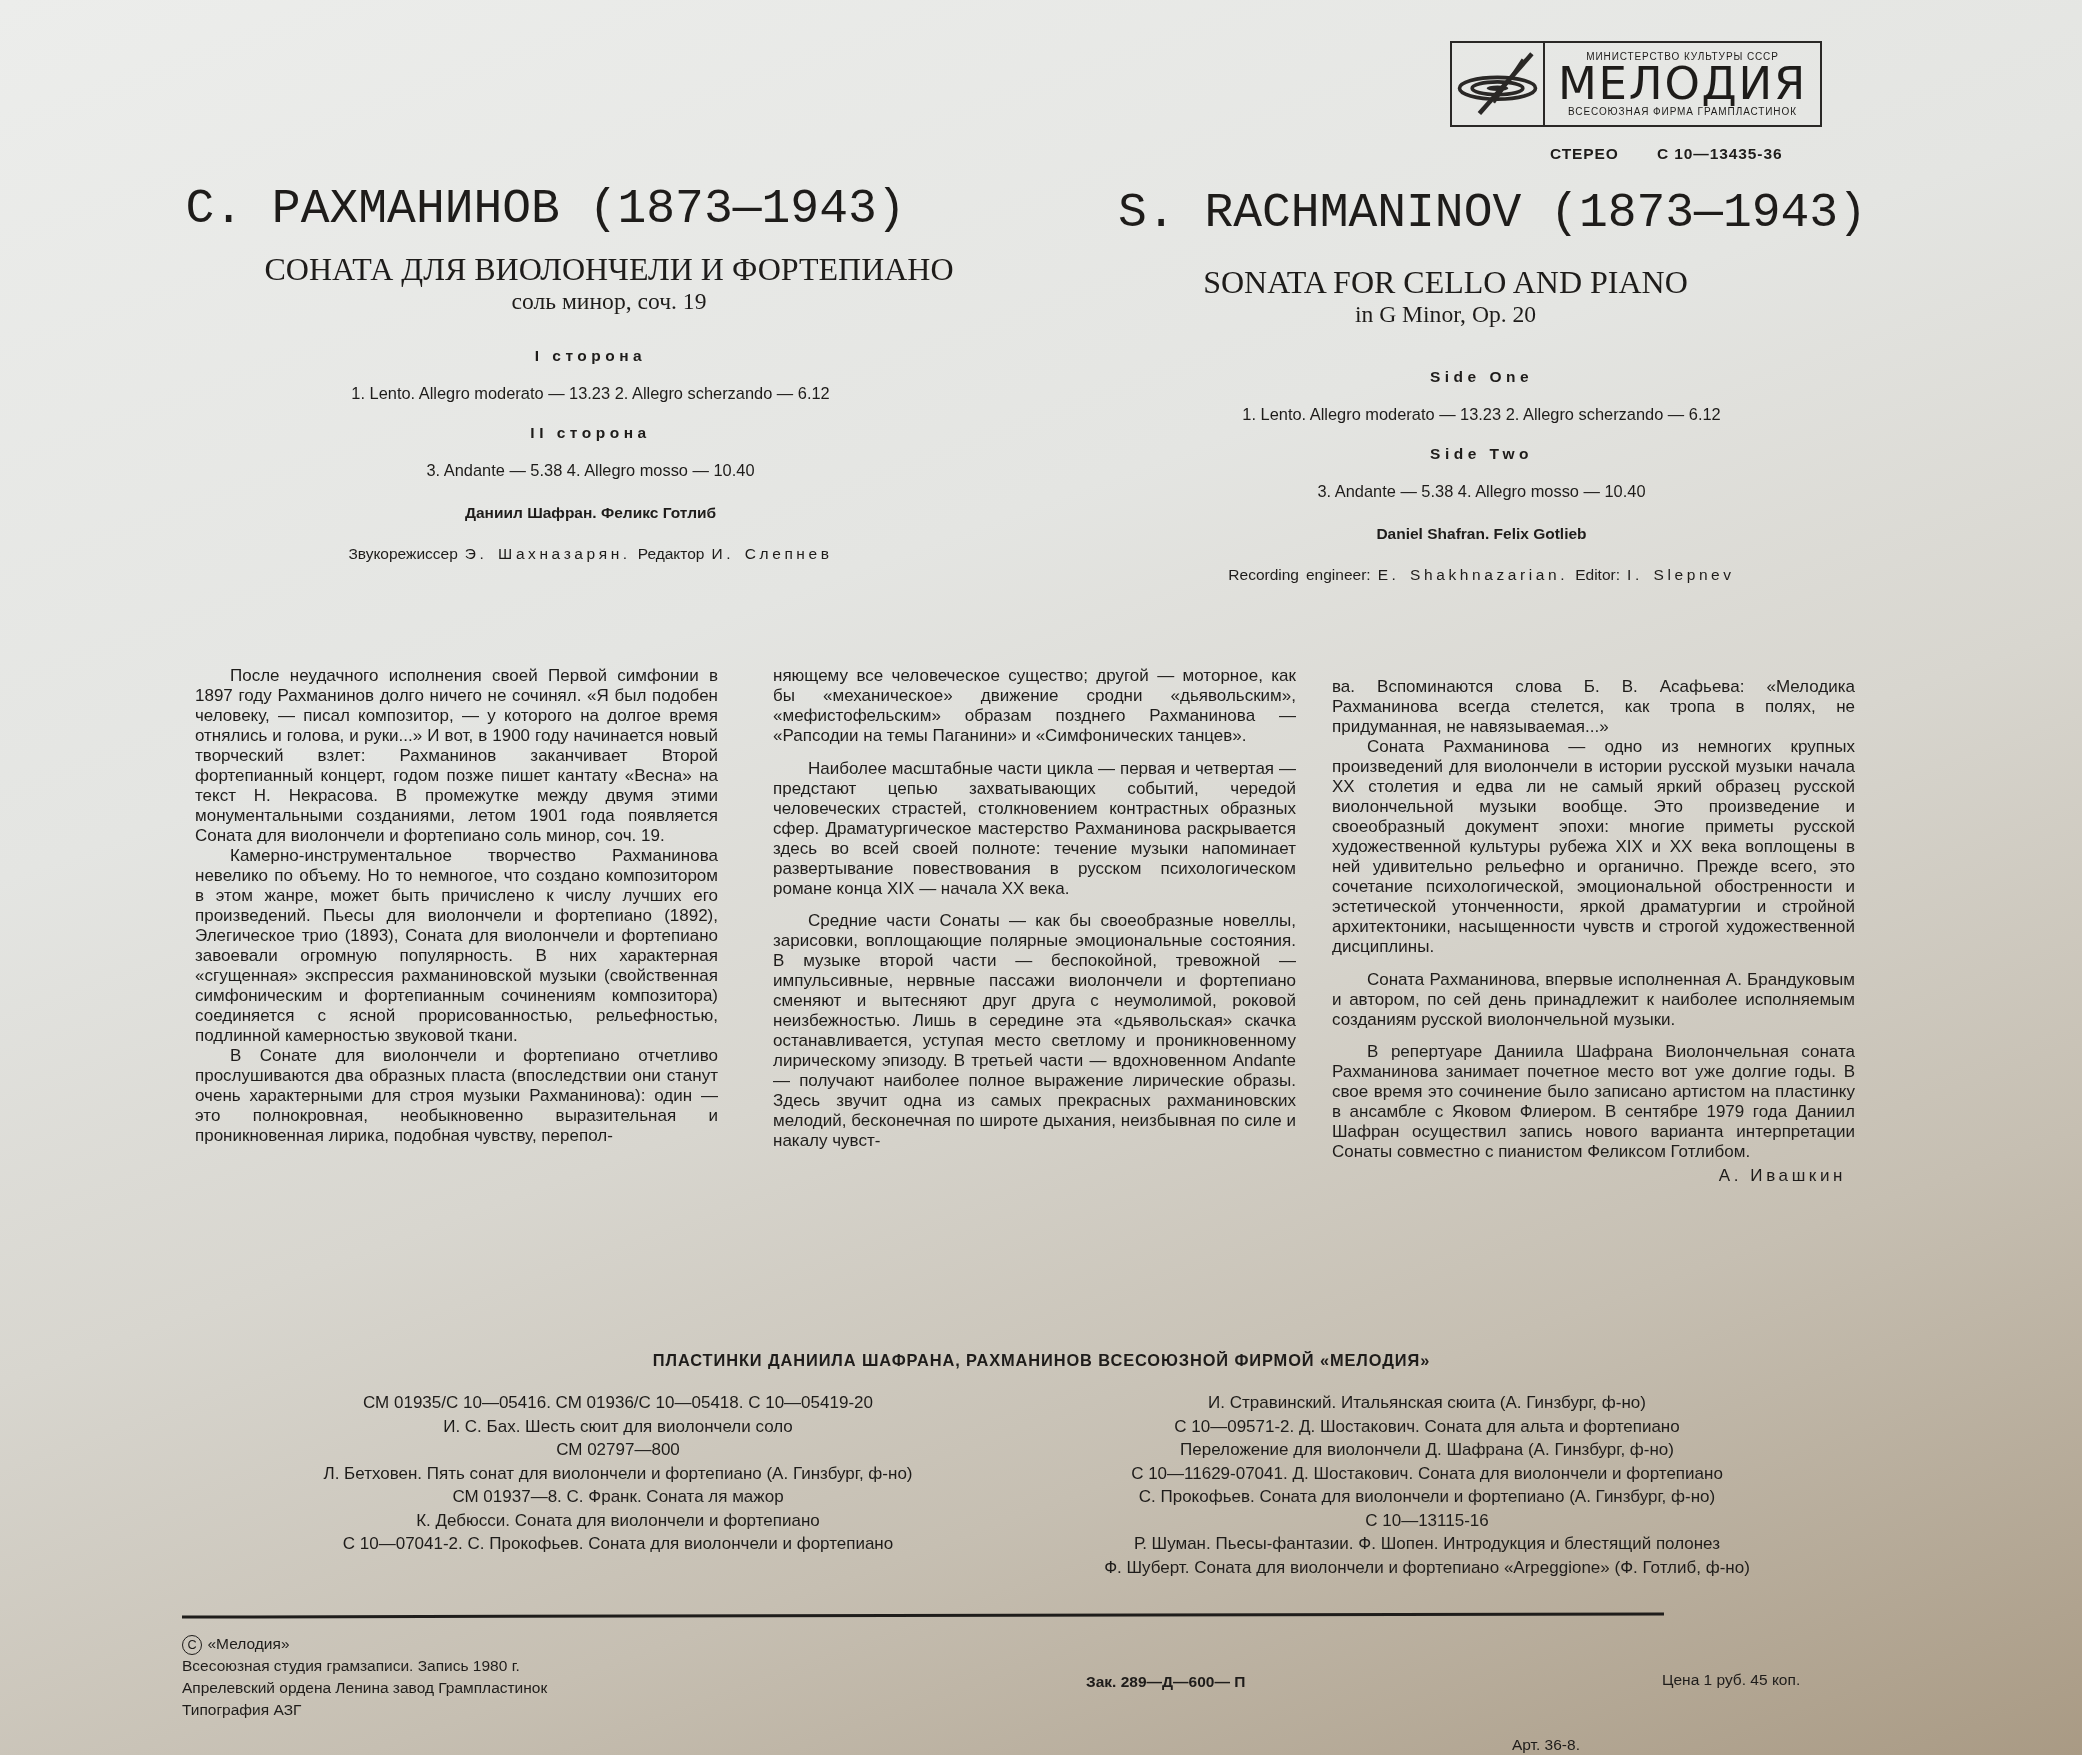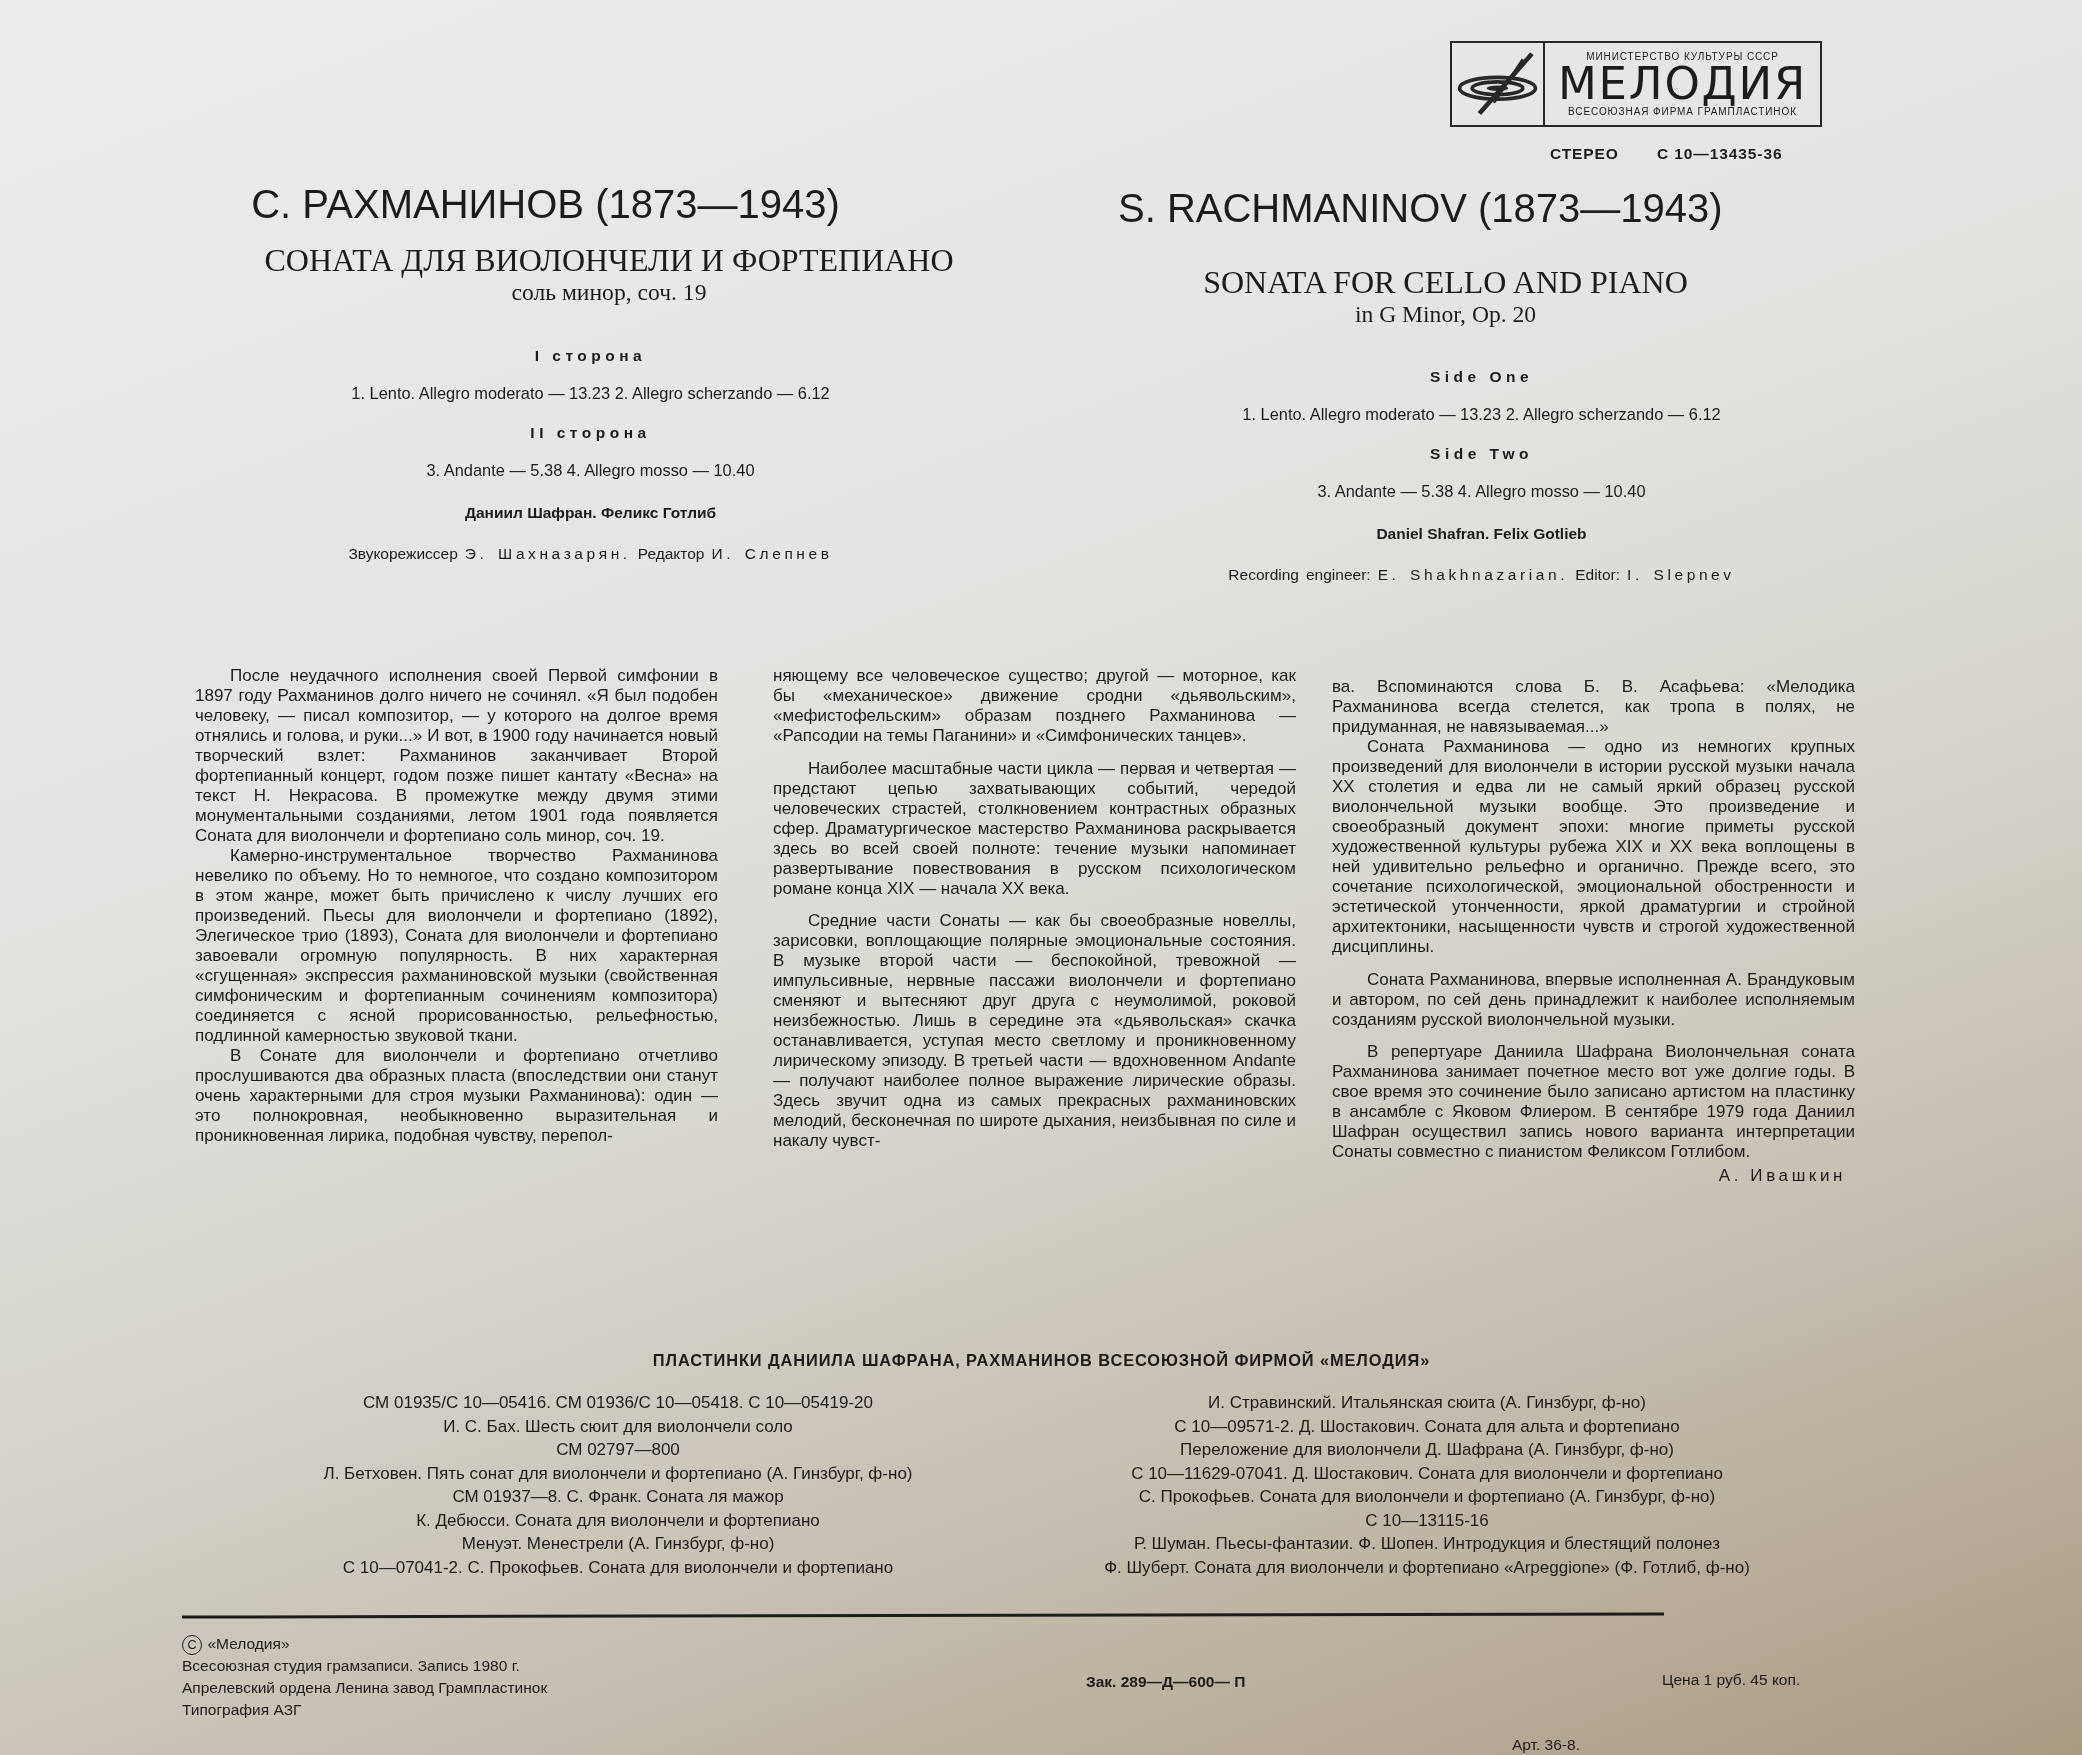--- a/index.html
+++ b/index.html
@@ -12,21 +12,21 @@
   .abs { position:absolute; }
   .center { text-align:center; }
   
   .logo { left:1450px; top:41px; width:368px; height:82px; border:2.7px solid #2a2826; display:flex; }
   .logo-mark { width:91px; border-right:2.7px solid #2a2826; position:relative; }
   .logo-text { flex:1; display:flex; flex-direction:column; align-items:center; justify-content:center; padding:0 5.5px; }
   .logo-small { font-size:10px; font-weight:normal; letter-spacing:0.9px; white-space:nowrap; }
   .logo-big { font-family:"DejaVu Sans", sans-serif; font-size:45px; line-height:44px; letter-spacing:1.8px; font-weight:normal; }
   .catalog { top:145px; font-size:15.5px; font-weight:bold; letter-spacing:0.9px; }
   
-  .composer { font-family:Liberation Sans, sans-serif; font-size:40px; letter-spacing:0px; white-space:nowrap; }
+  .composer { font-family:Liberation Mono, monospace; font-size:48px; letter-spacing:0px; white-space:nowrap; }
   .work-title { font-family:"Liberation Serif", serif; font-weight:normal; font-size:32px; white-space:nowrap; }
   .work-sub { font-family:"Liberation Serif", serif; font-size:23.6px; white-space:nowrap; }
   .side-label { font-size:15.5px; font-weight:bold; letter-spacing:4.5px; white-space:nowrap; }
   .track { font-size:16.4px; white-space:nowrap; }
   .performers { font-size:15.5px; font-weight:bold; white-space:nowrap; }
   .credits { font-size:15.5px; white-space:nowrap; word-spacing:2.7px; }
   .spaced { letter-spacing:3.6px; }
   
   .col { width:523px; font-size:17px; line-height:20px; text-align:justify; }
   .col p { margin:0 0 0 0; text-indent:35px; }
@@ -127,21 +127,20 @@
 
 <div class="abs disc-title">ПЛАСТИНКИ ДАНИИЛА ШАФРАНА, РАХМАНИНОВ ВСЕСОЮЗНОЙ ФИРМОЙ «МЕЛОДИЯ»</div>
 
 <div class="abs disc-col" style="left:209px; width:818px; top:1391px;">
   <div>СМ 01935/С 10—05416. СМ 01936/С 10—05418. С 10—05419-20</div>
   <div>И. С. Бах. Шесть сюит для виолончели соло</div>
   <div>СМ 02797—800</div>
   <div>Л. Бетховен. Пять сонат для виолончели и фортепиано (А. Гинзбург, ф-но)</div>
   <div>СМ 01937—8. С. Франк. Соната ля мажор</div>
   <div>К. Дебюсси. Соната для виолончели и фортепиано</div>
-  <div>Менуэт. Менестрели (А. Гинзбург, ф-но)</div>
   <div>С 10—07041-2. С. Прокофьев. Соната для виолончели и фортепиано</div>
 </div>
 
 <div class="abs disc-col" style="left:1018px; width:818px; top:1391px;">
   <div>И. Стравинский. Итальянская сюита (А. Гинзбург, ф-но)</div>
   <div>С 10—09571-2. Д. Шостакович. Соната для альта и фортепиано</div>
   <div>Переложение для виолончели Д. Шафрана (А. Гинзбург, ф-но)</div>
   <div>С 10—11629-07041. Д. Шостакович. Соната для виолончели и фортепиано</div>
   <div>С. Прокофьев. Соната для виолончели и фортепиано (А. Гинзбург, ф-но)</div>
   <div>С 10—13115-16</div>

